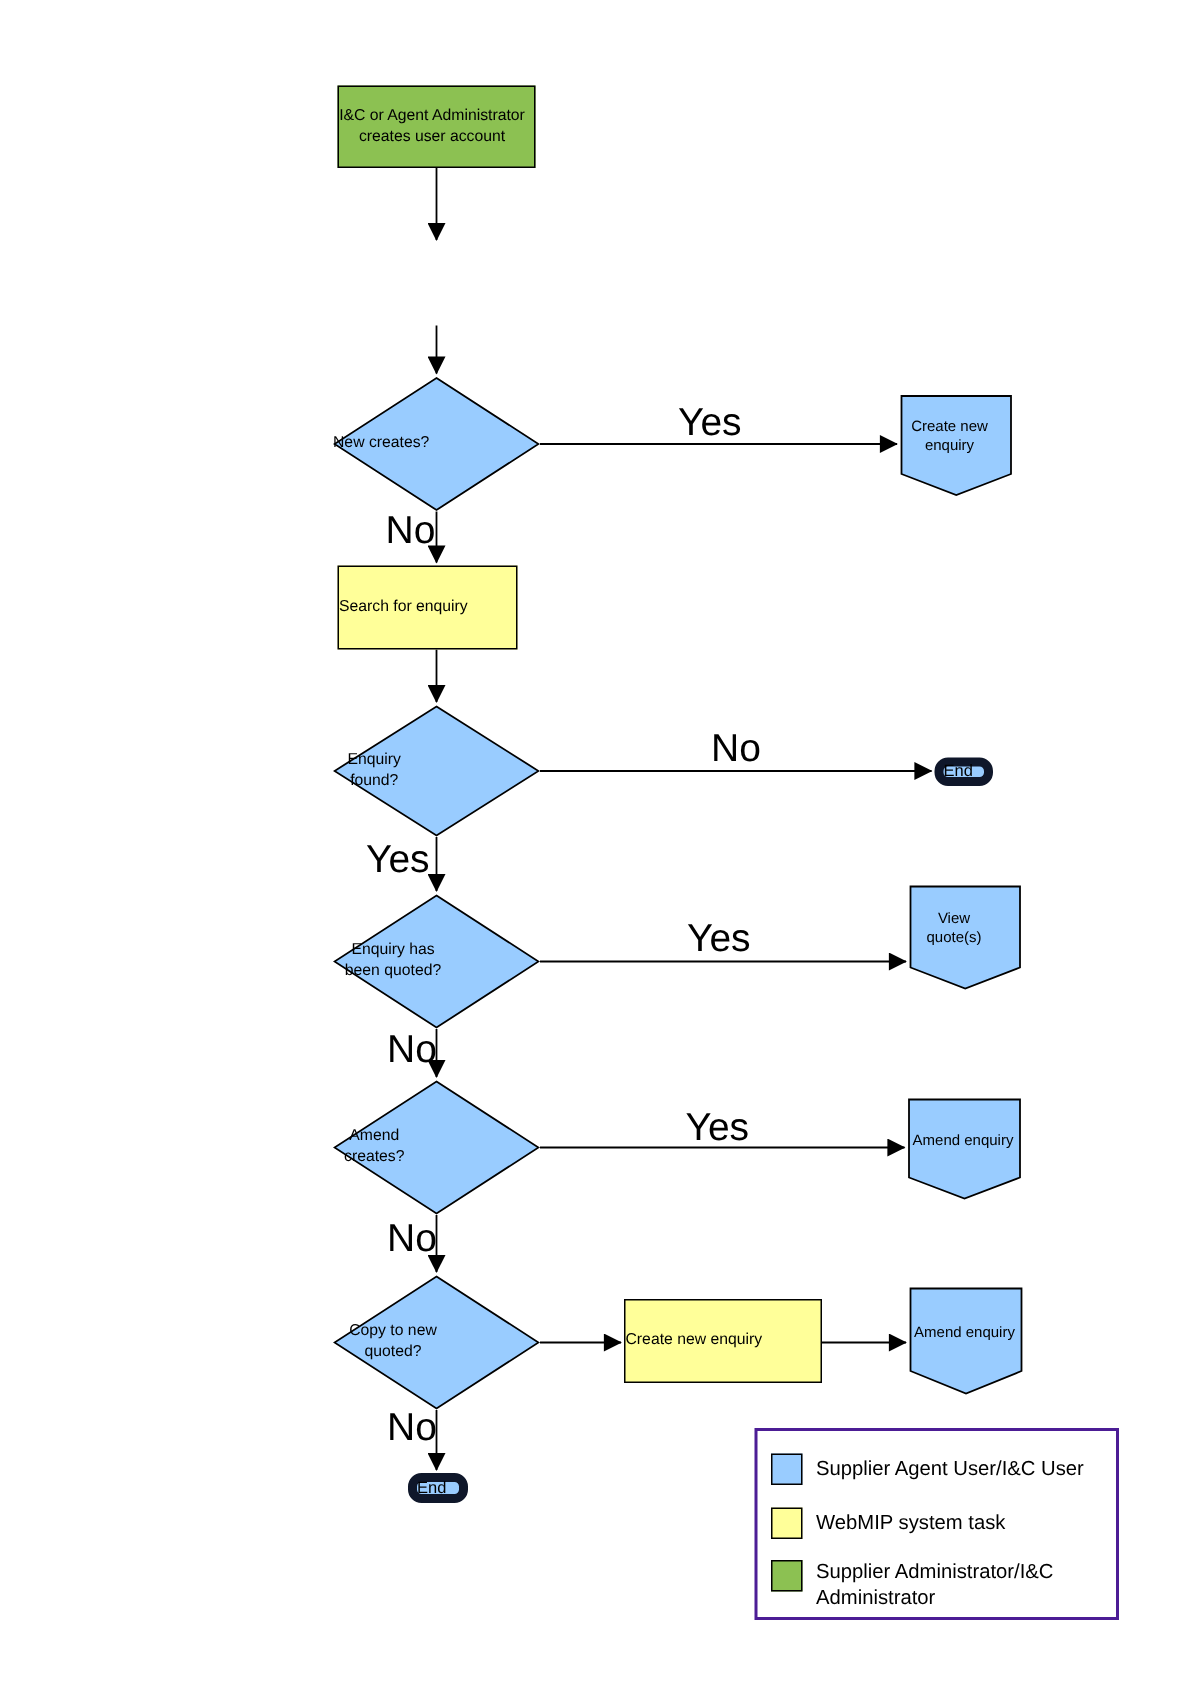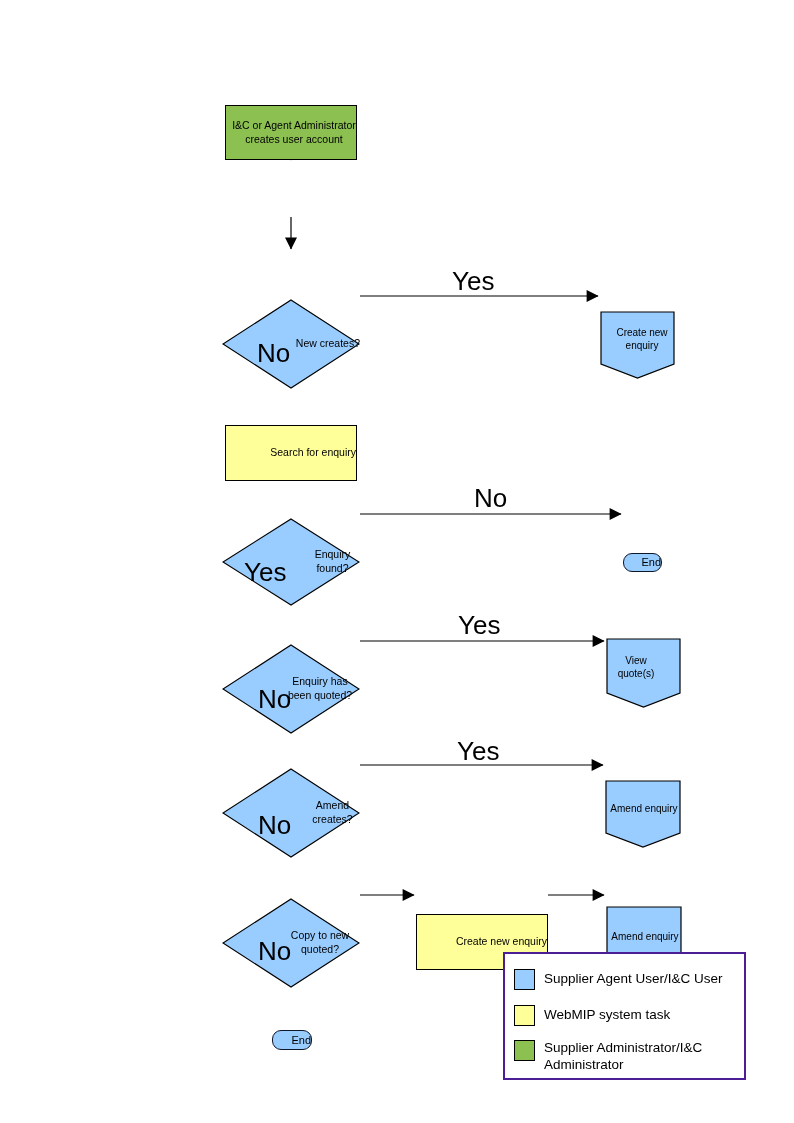--- a/index.html
+++ b/index.html
@@ -2,32 +2,32 @@
 <html><head>
 <meta charset="utf-8">
 <style>
   html,body{margin:0;padding:0;background:#ffffff;}
   .canvas{
     position:relative;width:794px;height:1123px;background:#ffffff;
     font-family:"Liberation Sans", sans-serif;color:#000;overflow:hidden;
   }
   .connectors{position:absolute;left:0;top:0;width:794px;height:1123px;}
   .node{
-    position:absolute;display:flex;align-items:center;justify-content:flex-end;
-    text-align:center;font-size:10.5px;line-height:1.3;margin-top:48px;
+    position:absolute;display:flex;align-items:center;justify-content:flex-start;
+    text-align:center;font-size:10.5px;line-height:1.3;
   }
   .rect{border:1px solid #000;box-sizing:border-box;}
   .fill-green{background:#8CC152;}
   .fill-blue{background:#99CCFF;}
   .fill-yellow{background:#FFFF99;}
   .shape-svg{position:absolute;left:0;top:0;}
   .node .label{position:relative;z-index:2;display:block;}
   .pentagon .label{margin-bottom:12px;font-size:10px;}
   .endnode{
-    border:1px solid #0f172a;border-radius:9px;background:#99CCFF;
+    border:6px solid #0f172a;border-radius:9px;background:#99CCFF;
     box-sizing:border-box;font-size:11px;
   }
   .edge-label{
     position:absolute;font-size:26px;line-height:1;white-space:nowrap;z-index:3;text-align:right;
   }
   .legend{
     position:absolute;left:503px;top:952px;width:243px;height:128px;
     border:2px solid #4c1d95;box-sizing:border-box;background:#fff;
   }
   .legend-row{position:absolute;left:0;top:0;width:100%;}
@@ -80,21 +80,21 @@
     <span class="label">New creates?</span>
   </div>
 
   <div class="node pentagon" style="left:600px;top:263px;width:75px;height:68px;">
     <svg class="shape-svg" width="75" height="68">
       <polygon points="1,1 74,1 74,53 37.5,67 1,53" fill="#99CCFF" stroke="#000" stroke-width="1.2"></polygon>
     </svg>
     <span class="label" style="width:66px;">Create new enquiry</span>
   </div>
 
-  <div class="node rect fill-yellow" style="left:225px;top:377px;width:132px;height:56px;padding-left:14px;">
+  <div class="node rect fill-yellow" style="left:225px;top:377px;width:120px;height:56px;">
     <span class="label">Search for enquiry</span>
   </div>
 
   <div class="node" style="left:222px;top:470px;width:138px;height:88px;">
     <svg class="shape-svg" width="138" height="88">
       <polygon points="69,1 137,44 69,87 1,44" fill="#99CCFF" stroke="#000" stroke-width="1.2"></polygon>
     </svg>
     <span class="label" style="width:55px;">Enquiry found?</span>
   </div>
 

